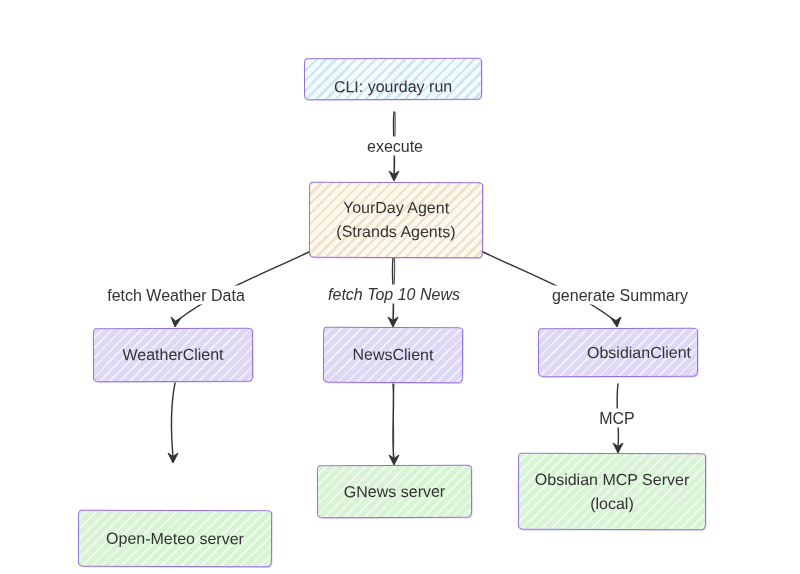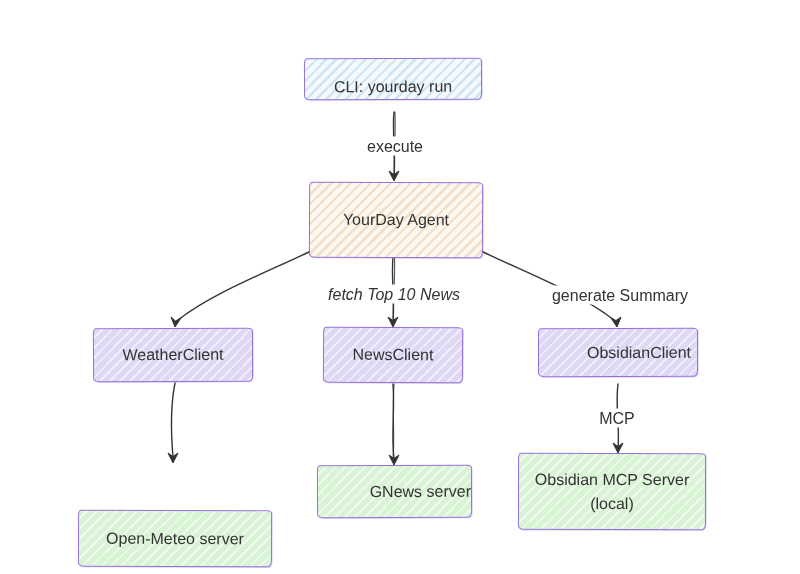--- a/index.html
+++ b/index.html
@@ -72,21 +72,21 @@
     background: repeating-linear-gradient(135deg,
       var(--green-base, #d8f4d4) 0px, var(--green-base, #d8f4d4) 5px,
       var(--green-stripe, #eefbec) 5px, var(--green-stripe, #eefbec) 7px);
   }
   #n-cli            { left: 304px; top:  58px; width: 178px; height: 42px; transform: rotate(-0.2deg); justify-content: flex-end; }
   #n-agent          { left: 309px; top: 182px; width: 174px; height: 76px; transform: rotate( 0.2deg); }
   #n-weather-client { left:  93px; top: 328px; width: 160px; height: 54px; transform: rotate(-0.25deg); }
   #n-news-client    { left: 323px; top: 327px; width: 140px; height: 56px; transform: rotate( 0.3deg); }
   #n-obsidian-client{ left: 538px; top: 328px; width: 160px; height: 49px; transform: rotate(-0.15deg); padding-left: 42px; }
   #n-openmeteo      { left:  78px; top: 463px; width: 194px; height: 57px; transform: rotate( 0.2deg); margin-top: 47px; }
-  #n-gnews          { left: 317px; top: 465px; width: 155px; height: 53px; transform: rotate(-0.25deg); align-items: flex-end; }
+  #n-gnews          { left: 317px; top: 465px; width: 155px; height: 53px; transform: rotate(-0.25deg); }
   #n-obsidian-server{ left: 518px; top: 453px; width: 188px; height: 77px; transform: rotate( 0.1deg); }
   .edge-label {
     position: absolute;
     z-index: 2;
     transform: translate(-50%, -50%);
     background: var(--label-bg, #ffffff);
     color: var(--text, #333333);
     font-size: 16px;
     line-height: 19px;
     padding: 0 3px;
@@ -129,20 +129,21 @@
     <path class="edge" d="M618,384 C615,405 620,427 618,447"></path>
     <path class="arrowhead" d="M613,443 L618,453 L623,443 L618,446.5 Z"></path>
   </svg>
 
   <div class="node blue" id="n-cli">
     <div>CLI: yourday run</div>
   </div>
 
   <div class="node yellow" id="n-agent">
     <div>YourDay Agent</div>
+    <div>(Strands Agents)</div>
   </div>
 
   <div class="node purple" id="n-news-client">
     <div>NewsClient</div>
   </div>
 
   <div class="node purple" id="n-weather-client">
     <div>WeatherClient</div>
   </div>
 
@@ -157,17 +158,18 @@
   <div class="node green" id="n-gnews">
     <div>GNews server</div>
   </div>
 
   <div class="node green" id="n-obsidian-server">
     <div>Obsidian MCP Server</div>
     <div>(local)</div>
   </div>
 
   <div class="edge-label" id="l-execute">execute</div>
+  <div class="edge-label" id="l-weather">fetch Weather Data</div>
   <div class="edge-label" id="l-news">fetch Top 10 News</div>
   <div class="edge-label" id="l-summary">generate Summary</div>
   <div class="edge-label" id="l-mcp">MCP</div>
 
 </div>
 
 </body></html>

